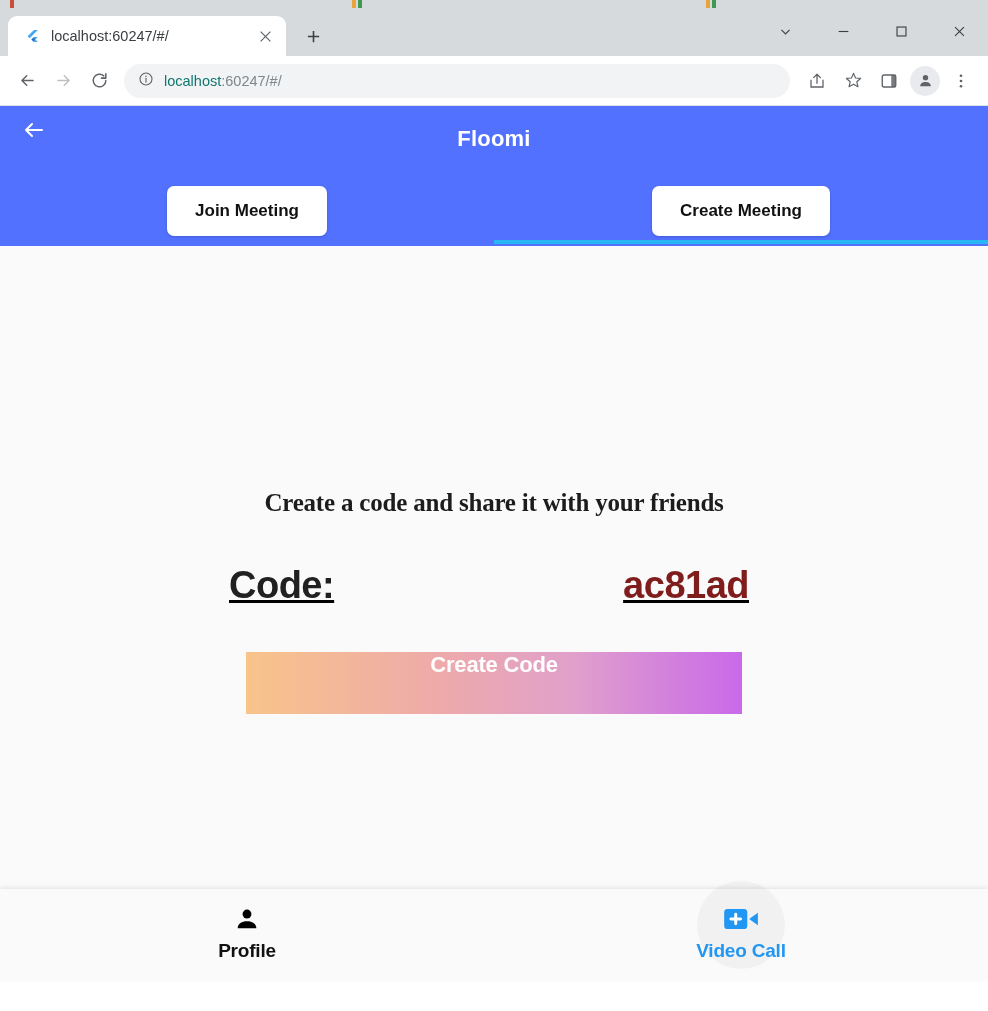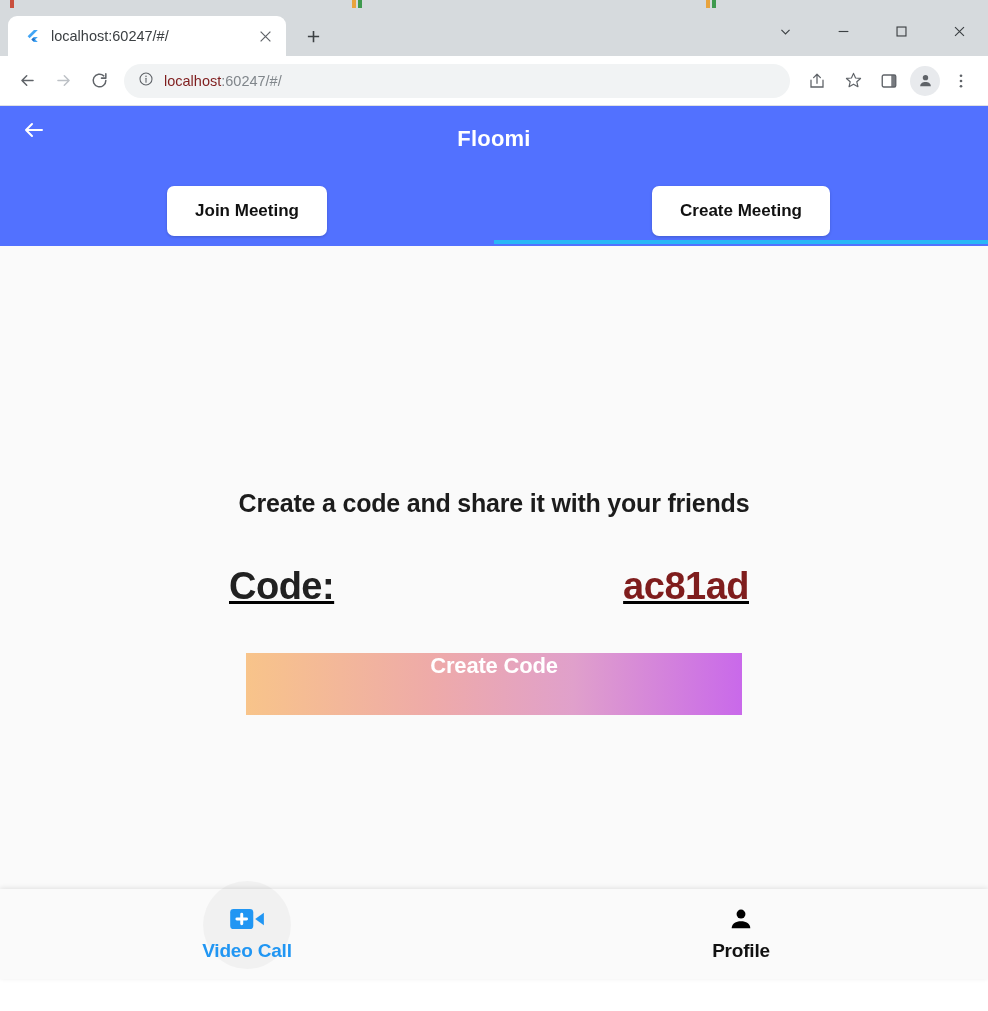--- a/index.html
+++ b/index.html
@@ -97,21 +97,21 @@
     padding: 0 14px;
     gap: 10px;
     margin: 0 8px 0 6px;
     min-width: 0;
   }
   .omni-url {
     font-size: 14.5px;
     color: #80868b;
     white-space: nowrap; overflow: hidden;
   }
-  .omni-url .host { color: #7f1d1d; }
+  .omni-url .host { color: #0f766e; }
   .avatar-btn {
     width: 30px; height: 30px;
     border-radius: 50%;
     background: #e8eaed;
     display: flex; align-items: center; justify-content: center;
     color: #5f6368;
     margin: 0 2px;
     flex: 0 0 auto;
   }
 
@@ -194,20 +194,21 @@
     flex-direction: column;
     align-items: center;
     background: #fafafa;
   }
   .headline {
     margin-top: 243px;
     font-size: 25px;
     font-weight: bold;
     color: #1c1c1c;
     letter-spacing: -.2px;
+    font-family: Liberation Serif, serif;
   }
   .code-row {
     margin-top: 47px;
     width: 530px;
     display: flex;
     align-items: center;
     justify-content: space-between;
     text-decoration: underline;
   }
   .code-label {
@@ -425,35 +426,35 @@
       <span class="code-value">ac81ad</span>
     </div>
 
     <div class="create-code-btn">
       <span>Create Code</span>
     </div>
 
   </div>
 
   <div class="bottomnav">
-    <div class="nav-item active">
-      <div class="nav-highlight"></div>
-      <div class="nav-icon">
-        <svg width="35" height="25" viewBox="0 0 36 26">
-          <rect x="0" y="2" width="24" height="21" rx="3.5" fill="#2196f3"></rect>
-          <path d="M26 12.5L35 6v13z" fill="#2196f3"></path>
-          <path d="M12 7.5v10M7 12.5h10" stroke="#ffffff" stroke-width="3.1" stroke-linecap="round"></path>
-        </svg>
-      </div>
-      <div class="nav-label">Video Call</div>
-    </div>
-
     <div class="nav-item inactive">
       <div class="nav-icon">
         <svg width="26" height="26" viewBox="0 0 24 24">
             <circle cx="12" cy="7.4" r="4.1" fill="#000000"></circle>
             <path d="M3.4 20.6c0-4.4 3.9-6.6 8.6-6.6s8.6 2.2 8.6 6.6z" fill="#000000"></path>
           </svg>
       </div>
       <div class="nav-label">Profile</div>
     </div>
+
+    <div class="nav-item active">
+      <div class="nav-highlight"></div>
+      <div class="nav-icon">
+        <svg width="35" height="25" viewBox="0 0 36 26">
+          <rect x="0" y="2" width="24" height="21" rx="3.5" fill="#2196f3"></rect>
+          <path d="M26 12.5L35 6v13z" fill="#2196f3"></path>
+          <path d="M12 7.5v10M7 12.5h10" stroke="#ffffff" stroke-width="3.1" stroke-linecap="round"></path>
+        </svg>
+      </div>
+      <div class="nav-label">Video Call</div>
+    </div>
   </div>
 </div>
 
 </body></html>

